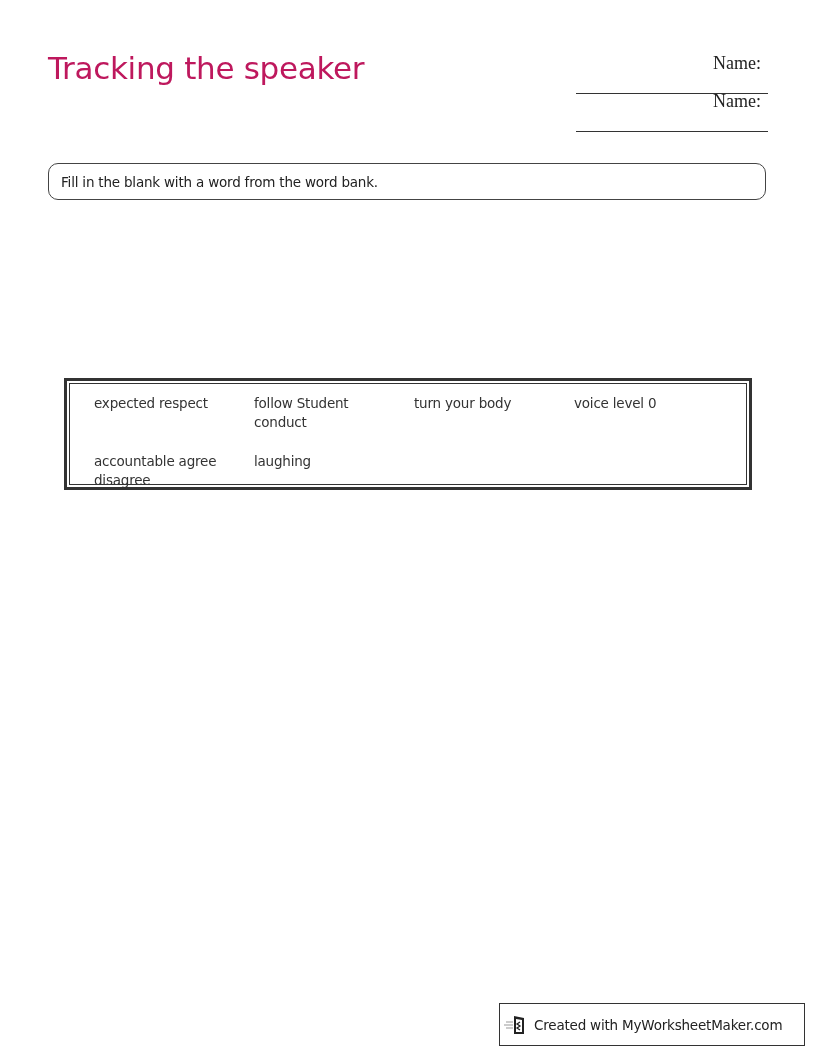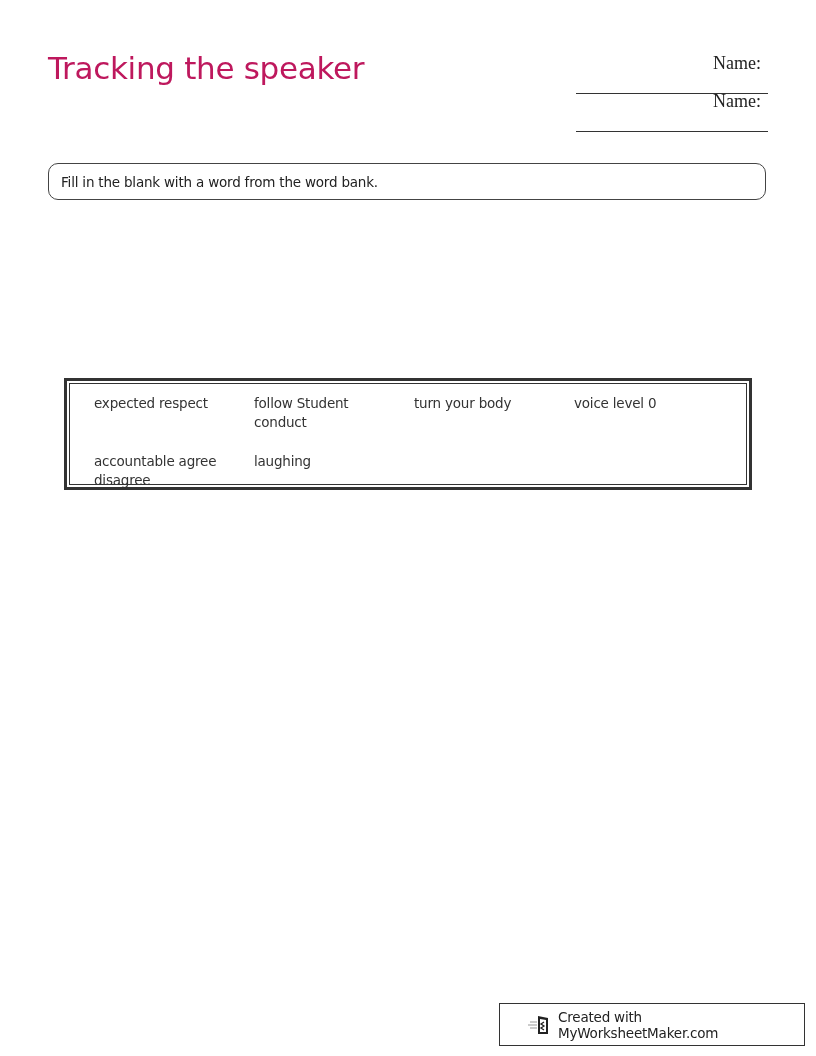--- a/index.html
+++ b/index.html
@@ -33,21 +33,21 @@
       display: grid; grid-template-columns: 160px 160px 160px 160px;
       padding: 10px 3px 0 24px; row-gap: 20px; align-content: start;
     }
     .word {
       font-family: "DejaVu Sans", sans-serif; font-size: 13.5px; line-height: 19px;
       color: #333; padding-right: 18px; letter-spacing: -0.2px;
     }
     .footer {
       position: absolute; left: 499px; top: 1003px; width: 306px; height: 43px;
       border: 1.2px solid #333; box-sizing: border-box;
-      display: flex; align-items: center; padding-left: 28px;
+      display: flex; align-items: center; padding-left: 4px;
     }
     .footer-icon { width: 24px; height: 22px; margin-right: 6px; }
     .footer-text {
       font-family: "DejaVu Sans", sans-serif; font-size: 13.5px; color: #222;
       letter-spacing: -0.2px;
     }
   </style>
 </head>
 <body>
 

